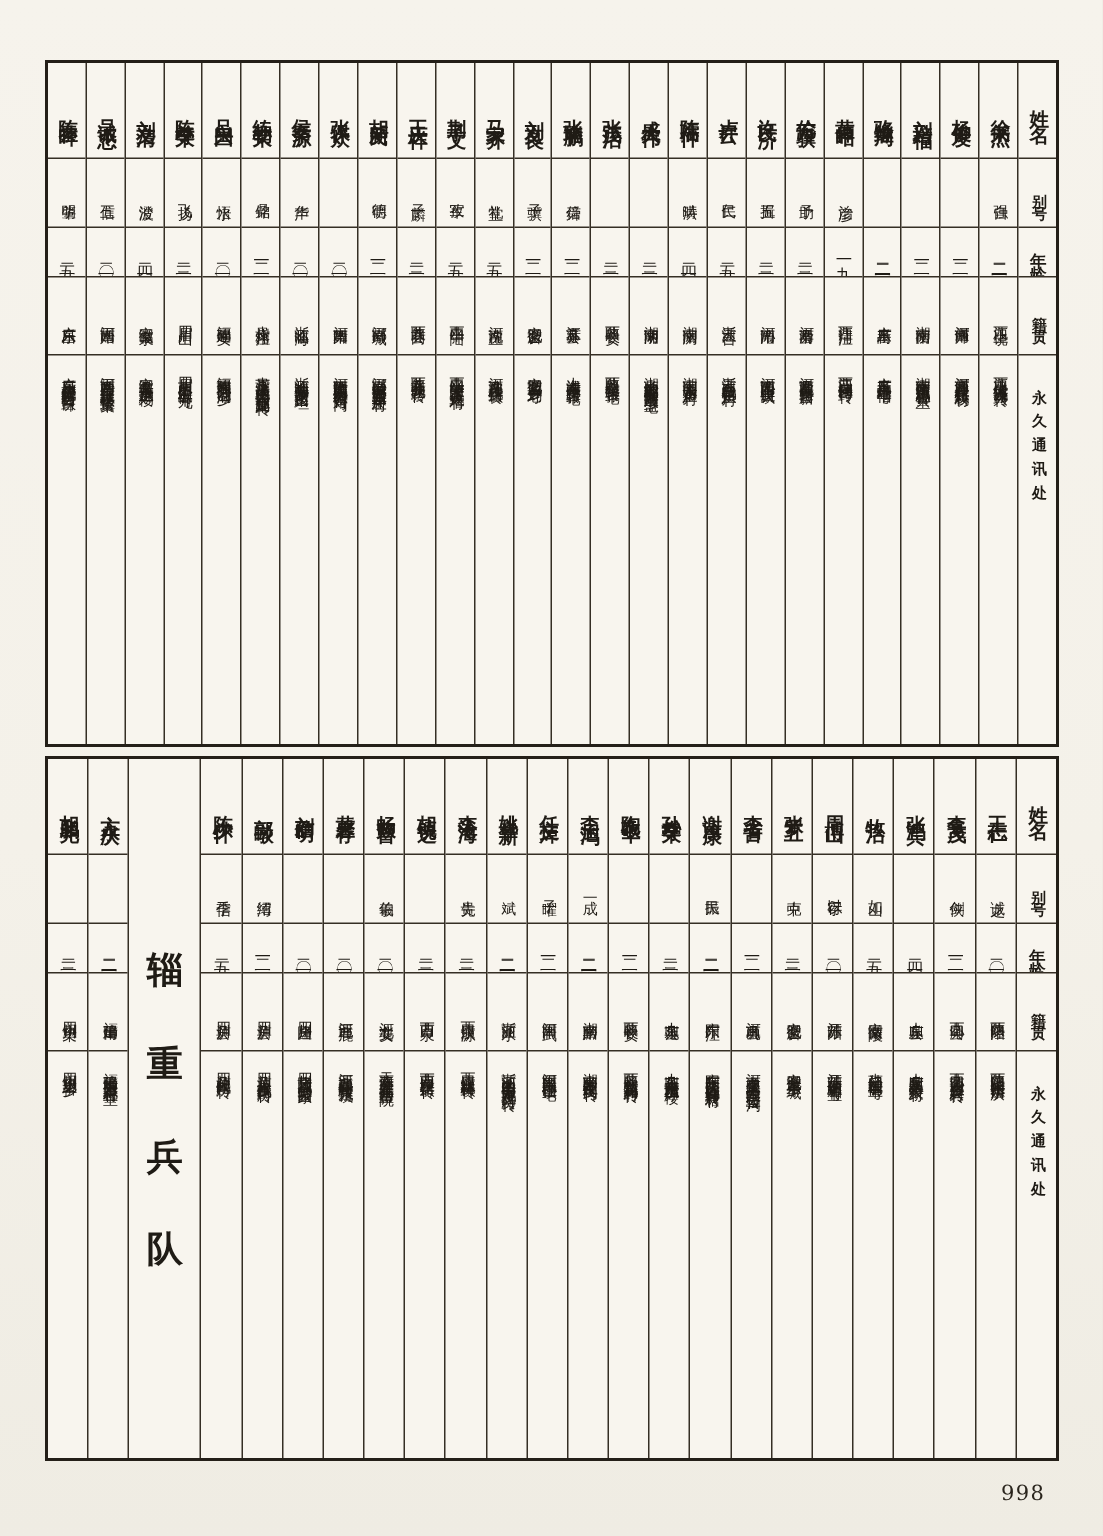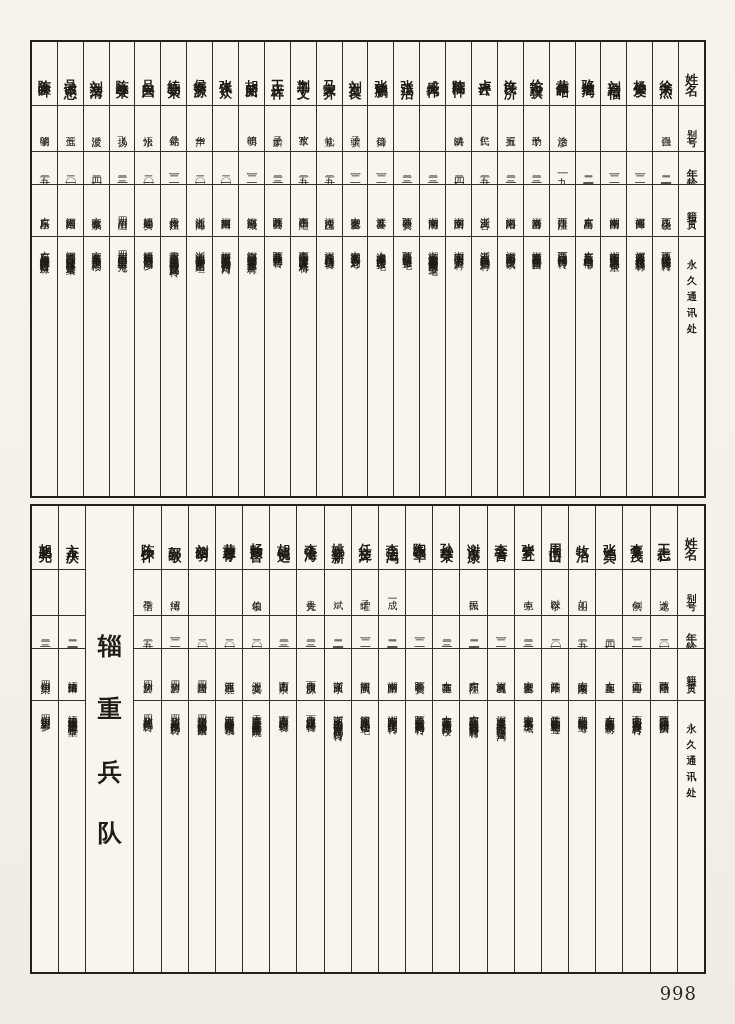--- a/index.html
+++ b/index.html
@@ -62,21 +62,21 @@
     line-height:12px;letter-spacing:1px;
   }
   .header-col .vtext{font-weight:bold;letter-spacing:0.8em;}
   .header-col .cell-address .vtext{letter-spacing:1.6em;padding-top:8px;}
   .divider-text{
     font-size:24px;font-weight:bold;
     letter-spacing:2.6em;line-height:1;
   }
   .page-number{
     position:absolute;right:38px;bottom:20px;
-    font-size:18px;letter-spacing:1px;color:#2a251d;
+    font-size:14px;letter-spacing:1px;color:#2a251d;
   }
 </style>
 </head>
 <body>
 
 <div class="page">
   <div class="vtable" id="table-top">
       <div class="col header-col">
         <div class="cell cell-name">
           <span class="vtext">姓名</span>

